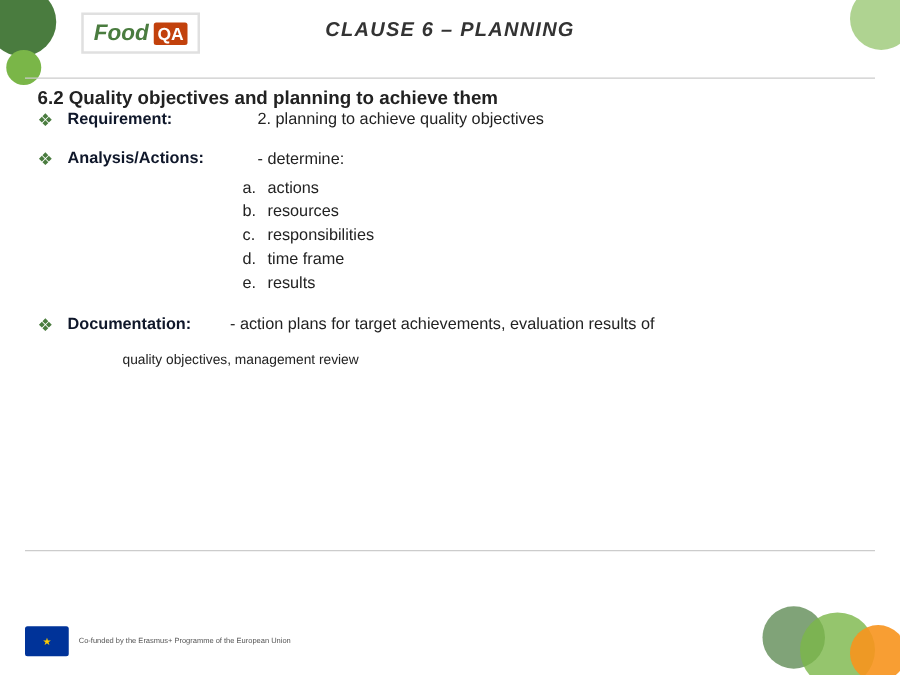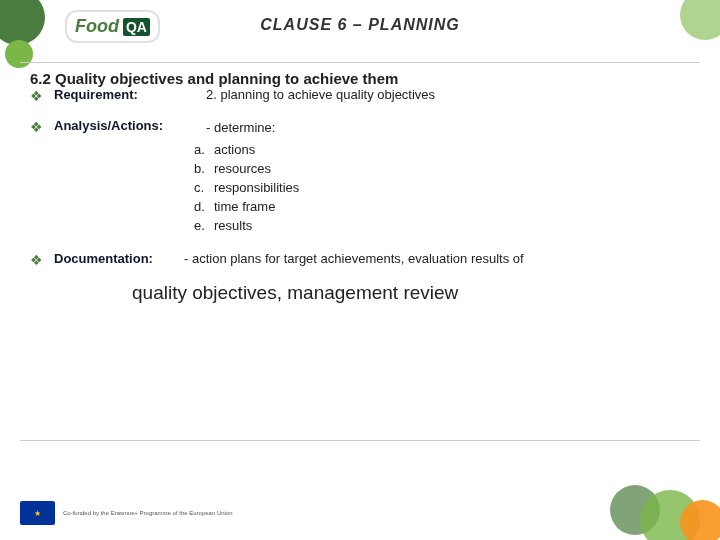--- a/index.html
+++ b/index.html
@@ -44,37 +44,37 @@
     .logo-area {
       position: absolute;
       top: 10px;
       left: 20px;
       display: flex;
       align-items: center;
     }
     .logo-box {
       background: #ffffff;
       border: 2px solid #e0e0e0;
-      border-radius: 12px;
+      border-radius: 0;
       padding: 4px 8px;
       display: flex;
       align-items: center;
       gap: 4px;
     }
     .logo-food {
       font-size: 18px;
       font-weight: bold;
       color: #4a7c3f;
       font-style: italic;
     }
     .logo-qa {
       font-size: 14px;
       font-weight: bold;
       color: #f7941d;
-      background: #14532d;
+      background: #c2410c;
       color: white;
       padding: 1px 3px;
       border-radius: 2px;
     }
 
     
     .header-title {
       position: absolute;
       top: 16px;
       left: 0;
@@ -160,22 +160,22 @@
       color: #222;
     }
 
     
     .doc-content {
       font-size: 13px;
       color: #222;
       flex: 1;
     }
     .doc-continuation {
-      margin-left: 102px;
-      font-size: 19px;
+      margin-left: 68px;
+      font-size: 11px;
       color: #222;
       margin-top: 4px;
     }
 
     
     .footer {
       position: absolute;
       bottom: 10px;
       left: 0;
       right: 0;

